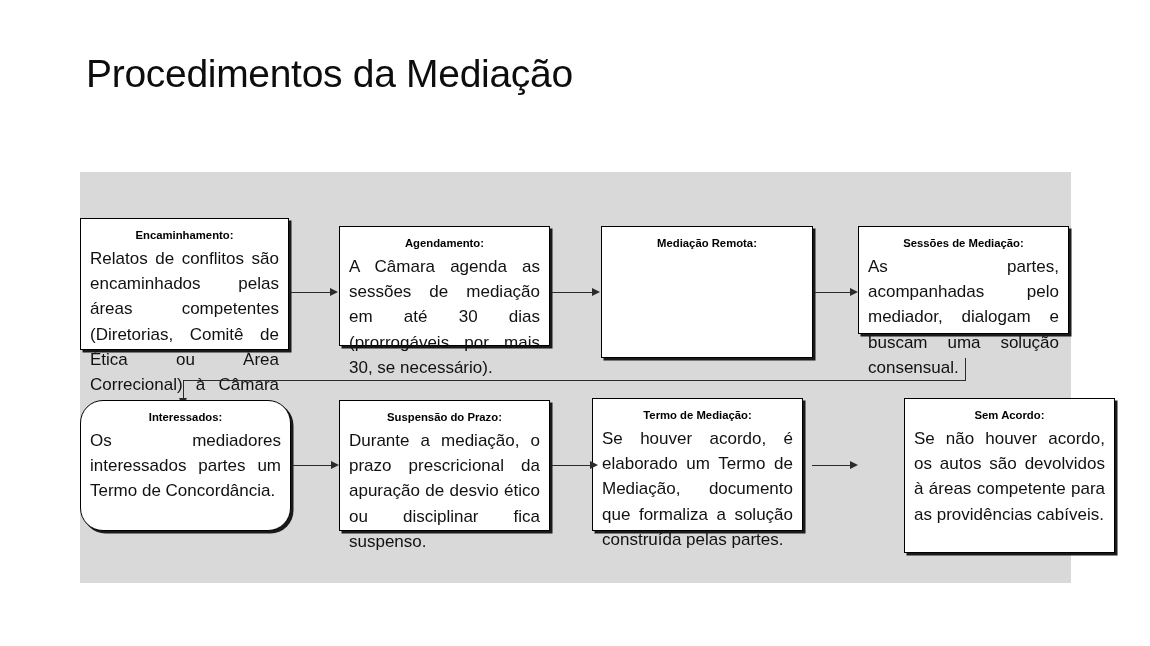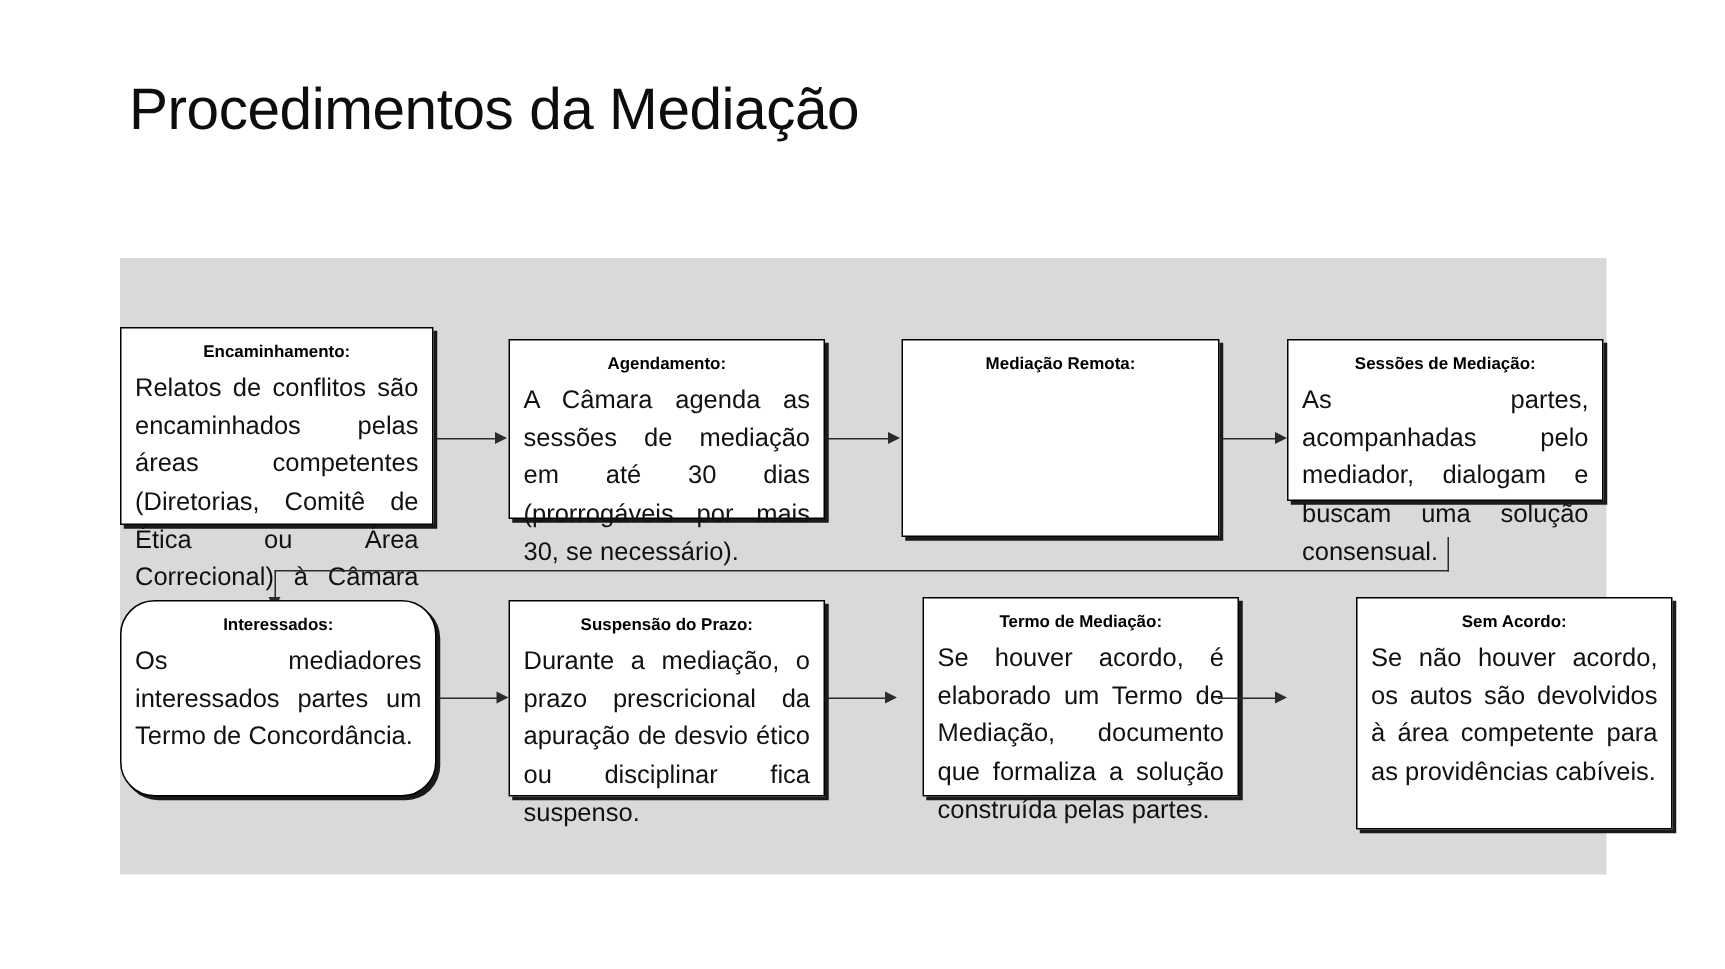--- a/index.html
+++ b/index.html
@@ -161,28 +161,28 @@
     <div class="flow-box" style="left:0px; top:228px; width:211px; height:131px;border-radius:23px;">
       <span class="flow-box-title">Interessados:</span>
       <span class="flow-box-body">Os mediadores interessados partes um Termo de Concordância.</span>
     </div>
 
     <div class="flow-box" style="left:259px; top:228px; width:211px; height:131px;">
       <span class="flow-box-title">Suspensão do Prazo:</span>
       <span class="flow-box-body"> Durante a mediação, o prazo prescricional da apuração de desvio ético ou disciplinar fica suspenso.</span>
     </div>
 
-    <div class="flow-box" style="left:535px; top:226px; width:211px; height:133px;">
+    <div class="flow-box" style="left:512px; top:226px; width:211px; height:133px;">
       <span class="flow-box-title">Termo de Mediação:</span>
       <span class="flow-box-body">Se houver acordo, é elaborado um Termo de Mediação, documento que formaliza a solução construída pelas partes.</span>
     </div>
 
     <div class="flow-box" style="left:801px; top:226px; width:211px; height:155px;margin-left:23px;">
       <span class="flow-box-title">Sem Acordo:</span>
-      <span class="flow-box-body">Se não houver acordo, os autos são devolvidos à área competente para as providências cabíveis.</span>
+      <span class="flow-box-body">Se não houver acordo, os autos são devolvidos à áreas competente para as providências cabíveis.</span>
     </div>
 
     <div class="connector">
       <div class="conn-line-h" style="left:212px; top:293px; width:42px;"></div>
       <div class="arrow-right" style="left:251px; top:289px;"></div>
     </div>
     <div class="connector">
       <div class="conn-line-h" style="left:472px; top:293px; width:39px;"></div>
       <div class="arrow-right" style="left:510px; top:289px;"></div>
     </div>

